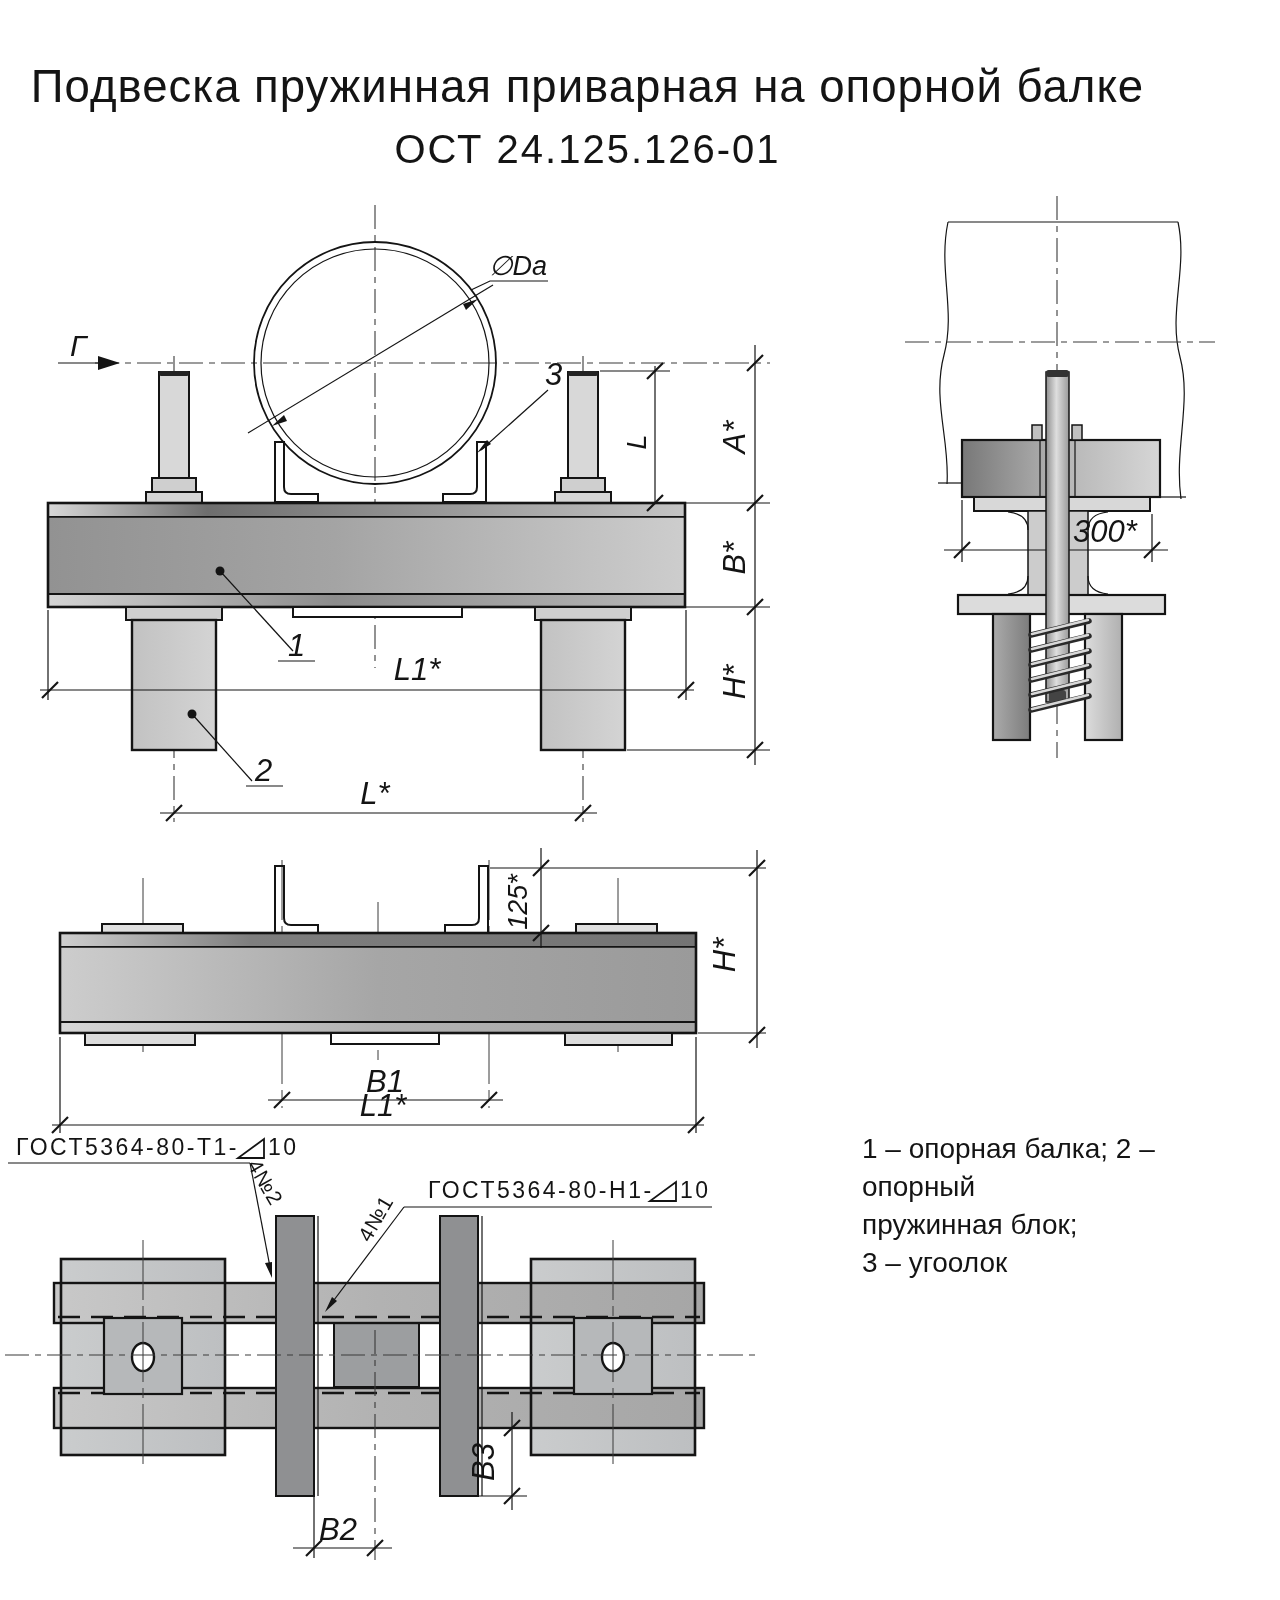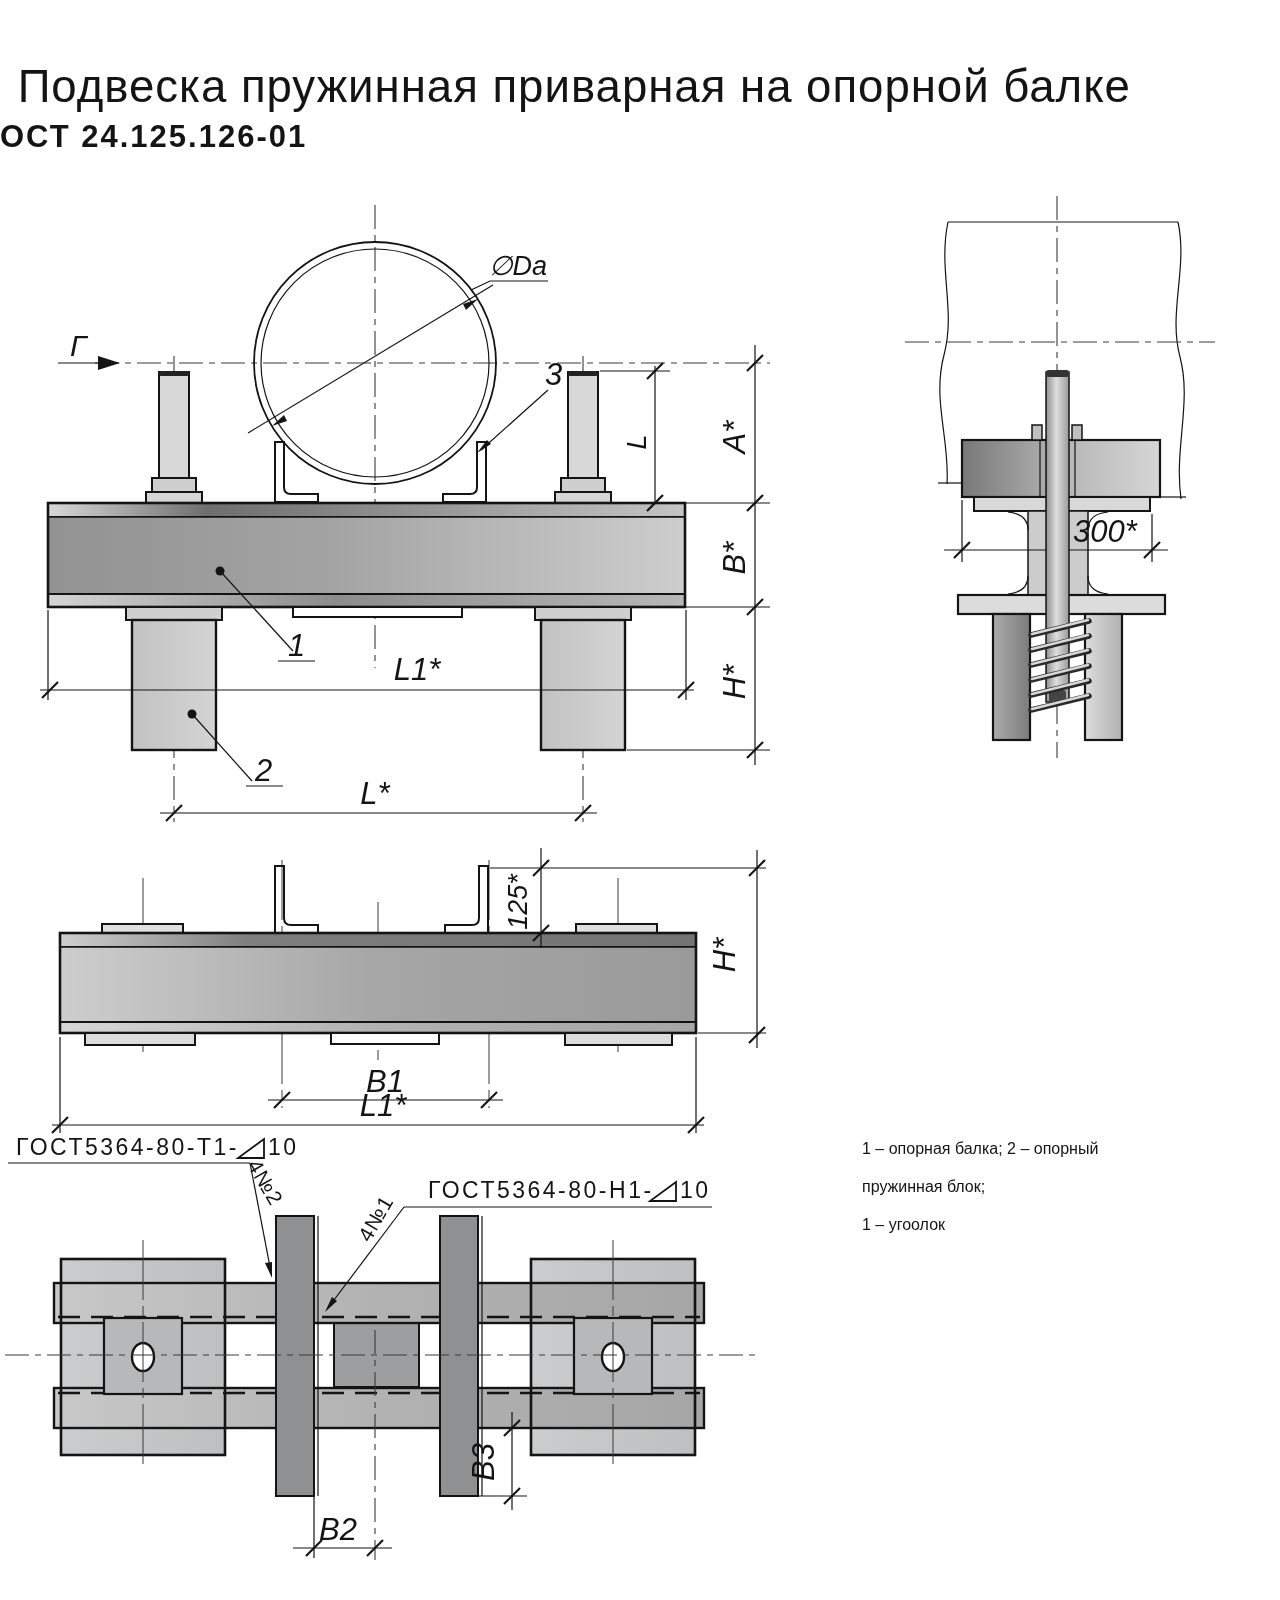--- a/index.html
+++ b/index.html
@@ -1,22 +1,22 @@
 <!DOCTYPE html>
 <html><head>
 <meta charset="utf-8">
 <style>
   html,body{margin:0;padding:0;background:#ffffff;}
   .page{position:relative;width:1280px;height:1600px;background:#fff;overflow:hidden;
         font-family:"Liberation Sans",sans-serif;color:#141414;}
-  .title-block{position:absolute;left:0;top:58px;width:1175px;}
+  .title-block{position:absolute;left:0;top:58px;width:1175px;text-align:center;}
   .title-line1{font-size:47px;letter-spacing:1px;transform:scaleX(.97);white-space:nowrap;}
-  .title-line2{font-size:31px;margin-top:6px;letter-spacing:2px;font-weight:bold;}
+  .title-line2{font-size:40px;margin-top:14px;letter-spacing:2px;}
   .legend-block{position:absolute;left:862px;top:1130px;width:370px;
-                font-size:16px;line-height:38px;}
+                font-size:28px;line-height:38px;}
   svg{position:absolute;left:0;top:0;}
   svg text{font-family:"Liberation Sans",sans-serif;fill:#141414;}
   .dim{font-style:italic;font-size:27px;}
   .dim-big{font-style:italic;font-size:31px;}
   .callout{font-size:23px;letter-spacing:2.5px;}
   .count{font-size:21px;letter-spacing:1px;}
   .ln{stroke:#141414;stroke-width:2;fill:none;}
   .ln-thin{stroke:#141414;stroke-width:1.2;fill:none;}
   .cl{stroke:#3a3a3a;stroke-width:1.1;fill:none;stroke-dasharray:24 6 6 6;}
   .cl2{stroke:#3a3a3a;stroke-width:1;fill:none;stroke-dasharray:60 6 10 6;}
@@ -382,16 +382,16 @@
         <line class="tick" x1="306" y1="1556" x2="322" y2="1540"></line>
         <line class="tick" x1="367" y1="1556" x2="383" y2="1540"></line>
         <text class="dim-big" x="338" y="1540" text-anchor="middle">B2</text>
       </g>
     </g>
   </svg>
 
   <div class="legend-block">
     <div>1 – опорная балка; 2 – опорный</div>
     <div>пружинная блок;</div>
-    <div>1 – угоолок</div>
+    <div>3 – угоолок</div>
   </div>
 
 </div>
 
 </body></html>

